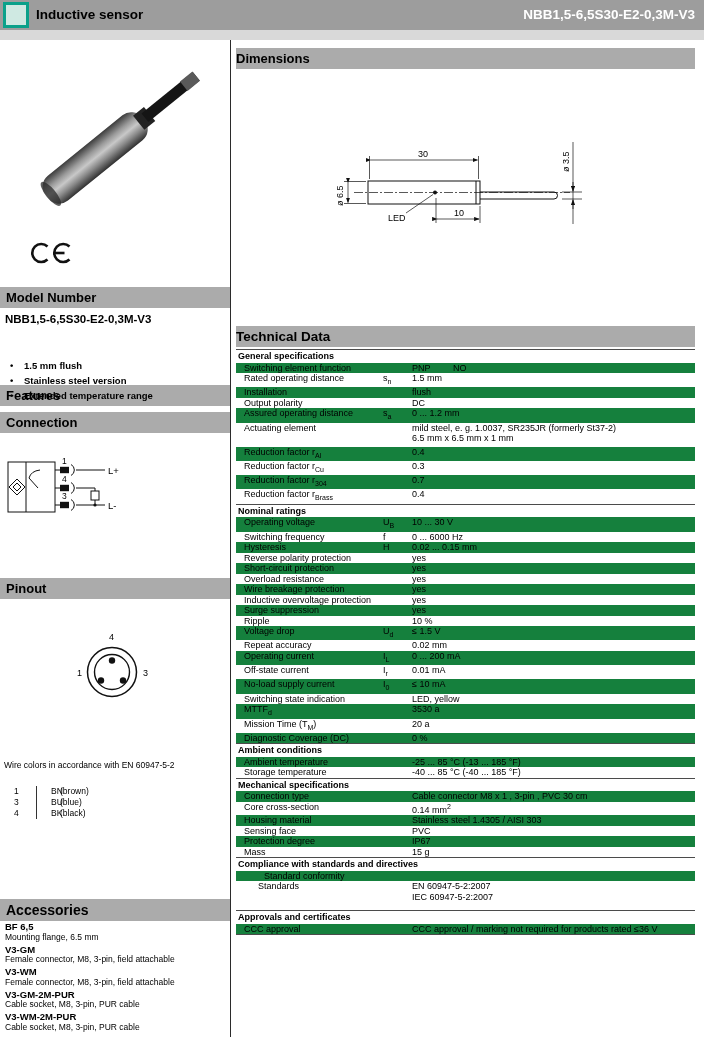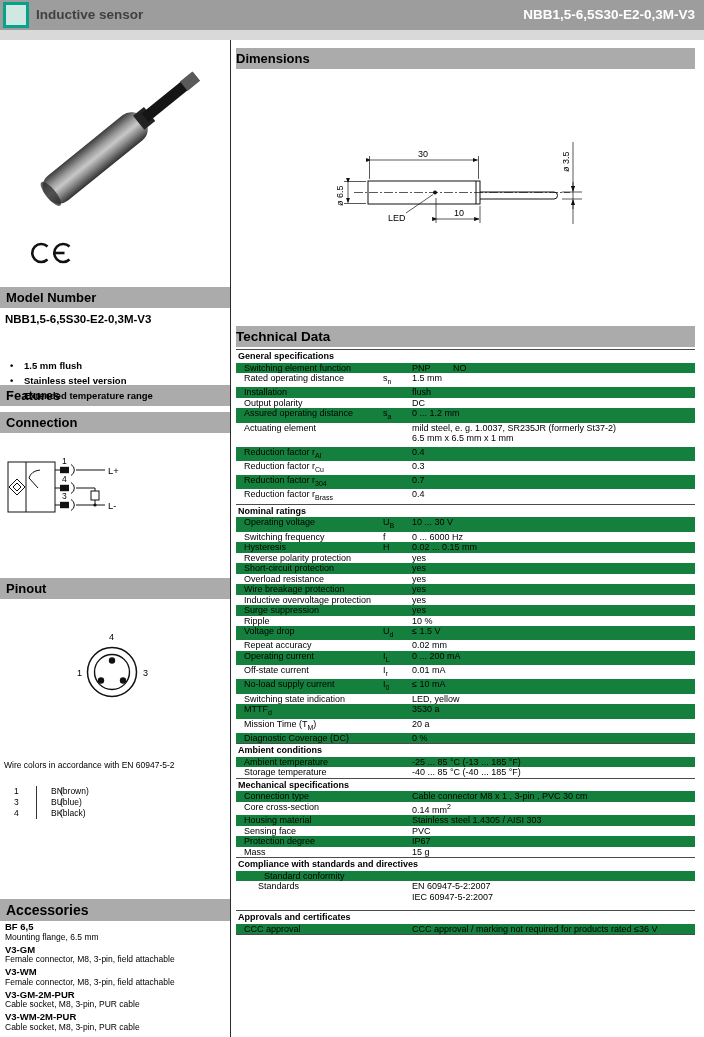--- a/index.html
+++ b/index.html
@@ -1,19 +1,19 @@
 <!DOCTYPE html>
 <html><head>
 <meta charset="utf-8">
 <style>
   html,body{margin:0;padding:0;background:#fff;}
   .page{position:relative;width:704px;height:1037px;background:#fff;overflow:hidden;
         font-family:"Liberation Sans",sans-serif;color:#000;}
   .topbar{position:absolute;left:0;top:0;width:704px;height:30px;background:#9d9d9d;}
-  .topbar .cat{position:absolute;left:36px;top:0;line-height:30px;font-size:13.5px;font-weight:bold;color:#404040;}
+  .topbar .cat{position:absolute;left:36px;top:0;line-height:30px;font-size:13.5px;font-weight:bold;color:#000000;}
   .topbar .mod{position:absolute;right:9px;top:0;line-height:30px;font-size:13.5px;font-weight:bold;color:#fff;}
   .logo{position:absolute;left:3px;top:2px;width:20px;height:20px;background:#cfe9e2;border:3px solid #0aa18a;}
   .substrip{position:absolute;left:0;top:30px;width:704px;height:10px;background:#d9d9d9;}
   .vdivider{position:absolute;left:230px;top:40px;width:1px;height:997px;background:#2b2b2b;}
   .lbar{position:absolute;left:0;width:230px;height:21px;background:#ababab;
         font-weight:bold;font-size:13px;line-height:21px;padding-left:6px;box-sizing:border-box;}
   .rbar{position:absolute;left:236px;width:459px;height:21px;background:#ababab;
         font-weight:bold;font-size:13px;line-height:21px;box-sizing:border-box;}
   .modelval{position:absolute;left:5px;top:313px;font-size:11.5px;font-weight:bold;}
   .feat{position:absolute;left:4px;top:361px;width:222px;margin:0;padding:0;list-style:none;}

